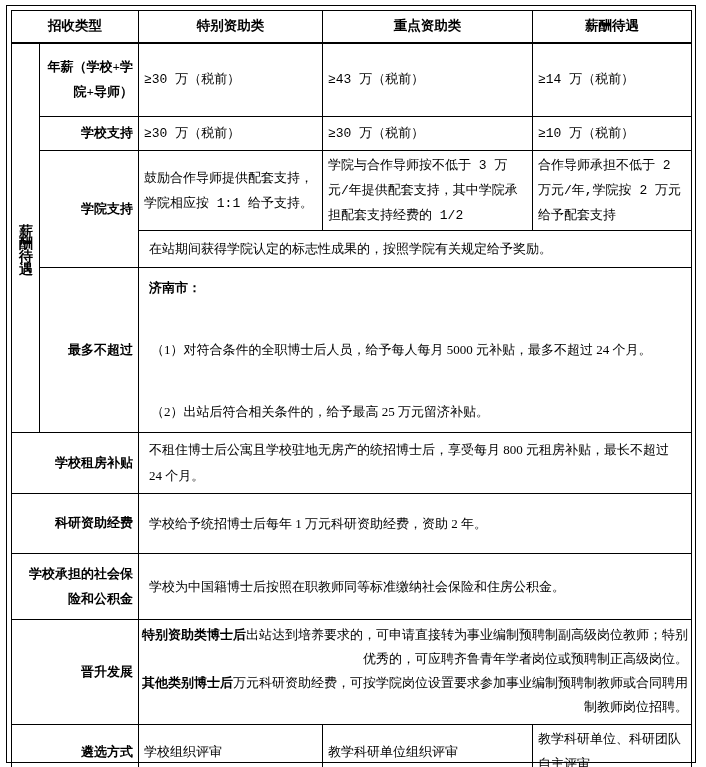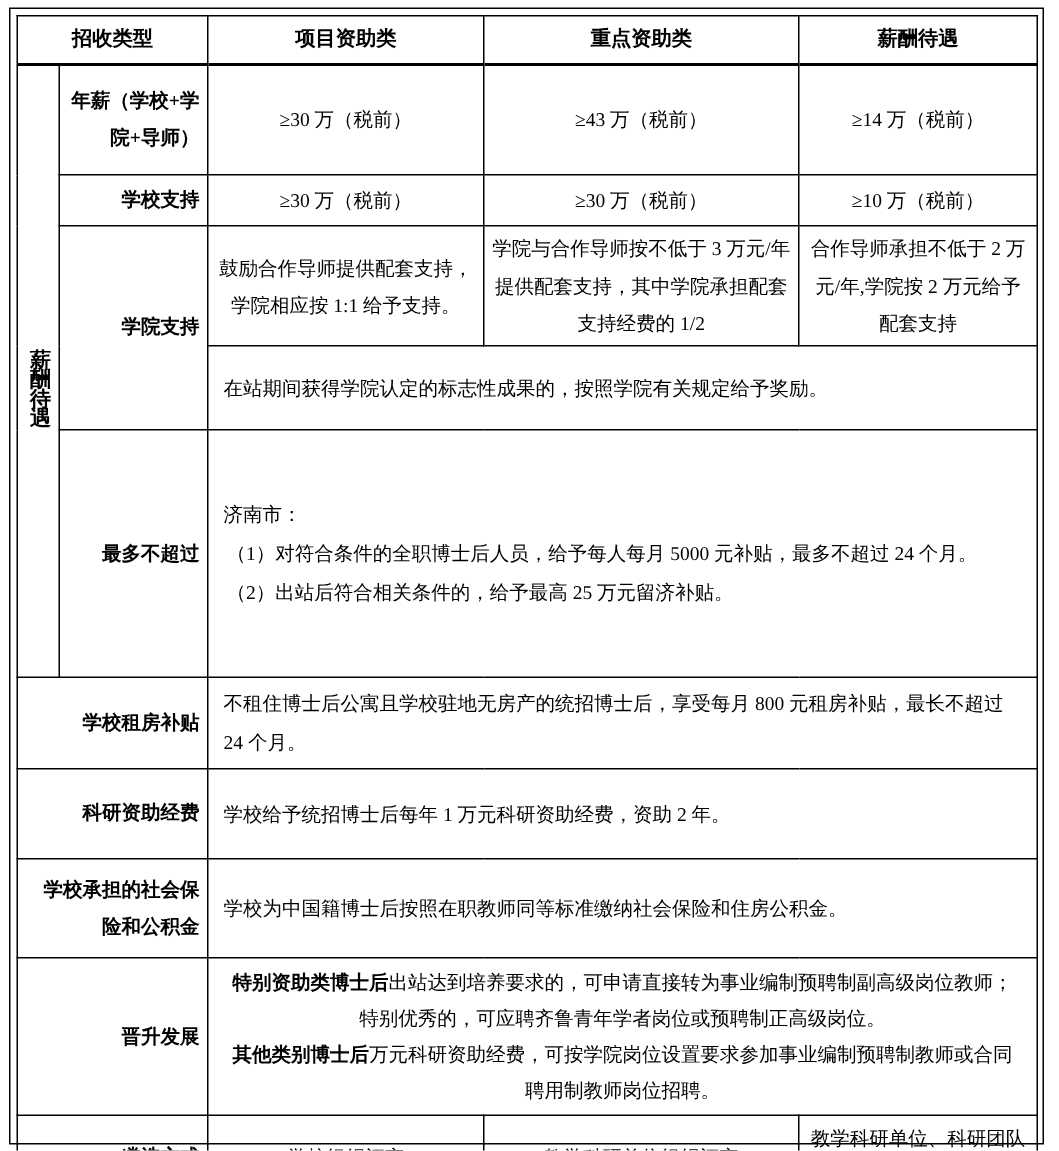--- a/index.html
+++ b/index.html
@@ -40,69 +40,70 @@
     border-bottom-width: 2px;
     font-size: 13.5px;
   }
   .label {
     font-weight: bold;
     text-align: right;
     vertical-align: middle;
     line-height: 1.9;
   }
   .center-cell {
-    text-align: center;
     vertical-align: middle;
     line-height: 25px;
+    font-family: Liberation Mono, monospace;
   }
   .content-cell {
     text-align: left;
     vertical-align: middle;
     line-height: 26px;
     padding: 4px 10px;
   }
   .promo-cell {
-    text-align: center;
+    text-align: right;
     vertical-align: middle;
     line-height: 24px;
-    padding: 4px 16px;
+    padding: 4px 3px;
+    font-family: Liberation Mono, monospace;
   }
   .vlabel-cell { vertical-align: middle; padding: 0; }
   .vlabel {
     writing-mode: vertical-rl;
     text-orientation: upright;
     font-weight: bold;
     font-size: 14px;
     letter-spacing: 13px;
     margin: 0 auto;
     display: block;
   }
-  .local-city { font-weight: normal; }
-  .local-item { padding-left: 2px; }
+  .local-city { font-weight: bold; }
+  .local-item { padding-left: 2px; margin-top: 36px; }
   .promo-strong { font-weight: bold; }
   p { margin: 0; }
 </style>
 </head>
 <body>
 
 <div class="page">
   <div class="tbl-wrap">
     <table class="main">
       <colgroup>
         <col style="width:28px">
         <col style="width:99px">
         <col style="width:184px">
         <col style="width:210px">
         <col style="width:159px">
       </colgroup>
 
       <tbody>
           <tr class="header-row" style="height:32px">
         <th colspan="2">招收类型</th>
-        <th>项目资助类</th>
+        <th>特别资助类</th>
         <th>重点资助类</th>
         <th>薪酬待遇</th>
       </tr>
 
       <tr style="height:74px">
         <td rowspan="5" class="vlabel-cell" style="text-align:center;">
           <span class="vlabel">薪酬待遇</span>
         </td>
         <td class="label">年薪（学校+学院+导师）</td>
         <td class="center-cell">≥30 万（税前）</td>
@@ -117,21 +118,21 @@
         <td class="center-cell">≥10 万（税前）</td>
       </tr>
 
       <tr style="height:75px">
         <td rowspan="2" class="label">学院支持</td>
         <td class="center-cell">鼓励合作导师提供配套支持，学院相应按 1:1 给予支持。</td>
         <td class="center-cell">学院与合作导师按不低于 3 万元/年提供配套支持，其中学院承担配套支持经费的 1/2</td>
         <td class="center-cell">合作导师承担不低于 2 万元/年,学院按 2 万元给予配套支持</td>
       </tr>
 
-      <tr style="height:56px">
+      <tr style="height:37px">
         <td colspan="3" class="content-cell">在站期间获得学院认定的标志性成果的，按照学院有关规定给予奖励。</td>
       </tr>
 
       <tr style="height:165px">
         <td class="label">最多不超过</td>
         <td colspan="3" class="content-cell">
           <p class="local-city">济南市：</p>
           <p class="local-item">（1）对符合条件的全职博士后人员，给予每人每月 5000 元补贴，最多不超过 24 个月。</p>
           <p class="local-item">（2）出站后符合相关条件的，给予最高 25 万元留济补贴。</p>
         </td>

